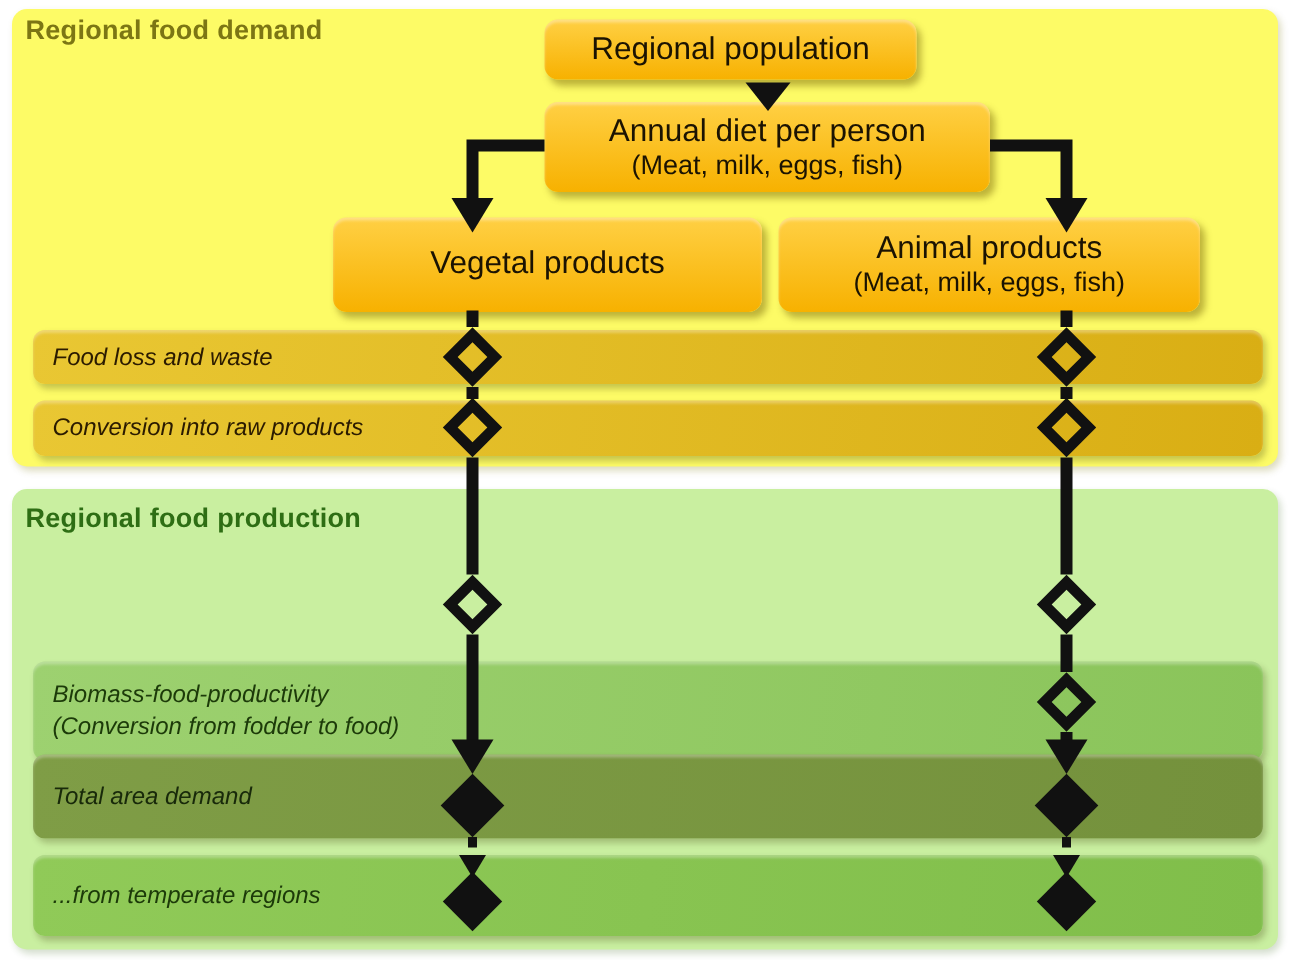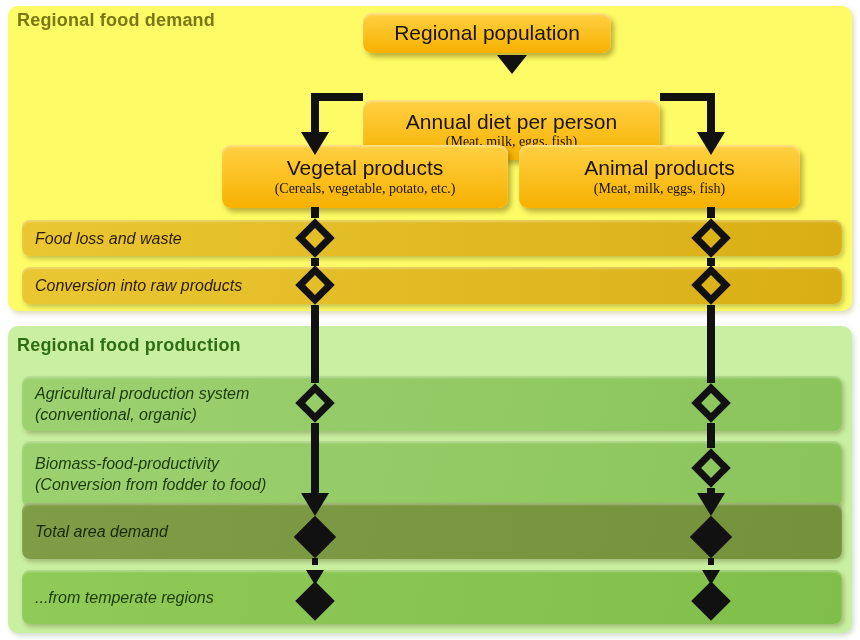--- a/index.html
+++ b/index.html
@@ -25,23 +25,23 @@
   .title-demand{left:17px;top:10px;color:var(--demand-title,#7c7614);}
   .title-production{left:17px;top:335px;color:var(--production-title,#2e6e14);text-align:right;}
   .obox{
     position:absolute;border-radius:9px;
     background:linear-gradient(180deg,var(--box-top,#ffd044) 0%,var(--box-bottom,#f7b100) 100%);
     box-shadow:3px 4px 5px rgba(110,90,0,.45), inset 0 2px 2px rgba(255,255,255,.35);
     display:flex;flex-direction:column;align-items:center;justify-content:center;
     color:var(--box-text,#1b1302);text-align:center;line-height:1.15;
   }
   .obox .main{font-size:21px;}
-  .obox .sub{font-size:14px;font-family:Liberation Serif, serif;}
+  .obox .sub{font-size:18px;}
   .box-population{left:363px;top:13px;width:248px;height:40px;}
-  .box-diet{left:363px;top:68px;width:297px;height:60px;margin-top:32px;}
+  .box-diet{left:363px;top:68px;width:297px;height:60px;}
   .box-vegetal{left:222px;top:145px;width:286px;height:63px;justify-content:center;}
   .box-animal{left:519px;top:145px;width:281px;height:63px;}
   .bar{
     position:absolute;left:22px;width:820px;border-radius:8px;
     display:flex;flex-direction:column;justify-content:center;
     padding-left:13px;box-sizing:border-box;
     font-style:italic;font-size:16px;line-height:21px;
     box-shadow:2px 3px 4px rgba(60,60,10,.28), inset 0 2px 2px rgba(255,255,255,.3);
   }
   .bar-gold{
@@ -83,39 +83,34 @@
     <span class="main">Regional population</span>
   </div>
 
   <div class="obox box-diet">
     <span class="main">Annual diet per person</span>
     <span class="sub">(Meat, milk, eggs, fish)</span>
   </div>
 
   <div class="obox box-vegetal">
     <span class="main">Vegetal products</span>
-    <span class="sub">(Cereals, vegetable, potato, etc.)</span>
   </div>
 
   <div class="obox box-animal">
     <span class="main">Animal products</span>
     <span class="sub">(Meat, milk, eggs, fish)</span>
   </div>
 
   <div class="bar bar-gold bar-foodloss">
     <span>Food loss and waste</span>
   </div>
   <div class="bar bar-gold bar-conversion">
     <span>Conversion into raw products</span>
   </div>
 
-  <div class="bar bar-green bar-agricultural">
-    <span>Agricultural production system</span>
-    <span>(conventional, organic)</span>
-  </div>
   <div class="bar bar-green bar-biomass">
     <span>Biomass-food-productivity</span>
     <span>(Conversion from fodder to food)</span>
   </div>
   <div class="bar bar-olive bar-total">
     <span>Total area demand</span>
   </div>
   <div class="bar bar-bright bar-temperate">
     <span>...from temperate regions</span>
   </div>

